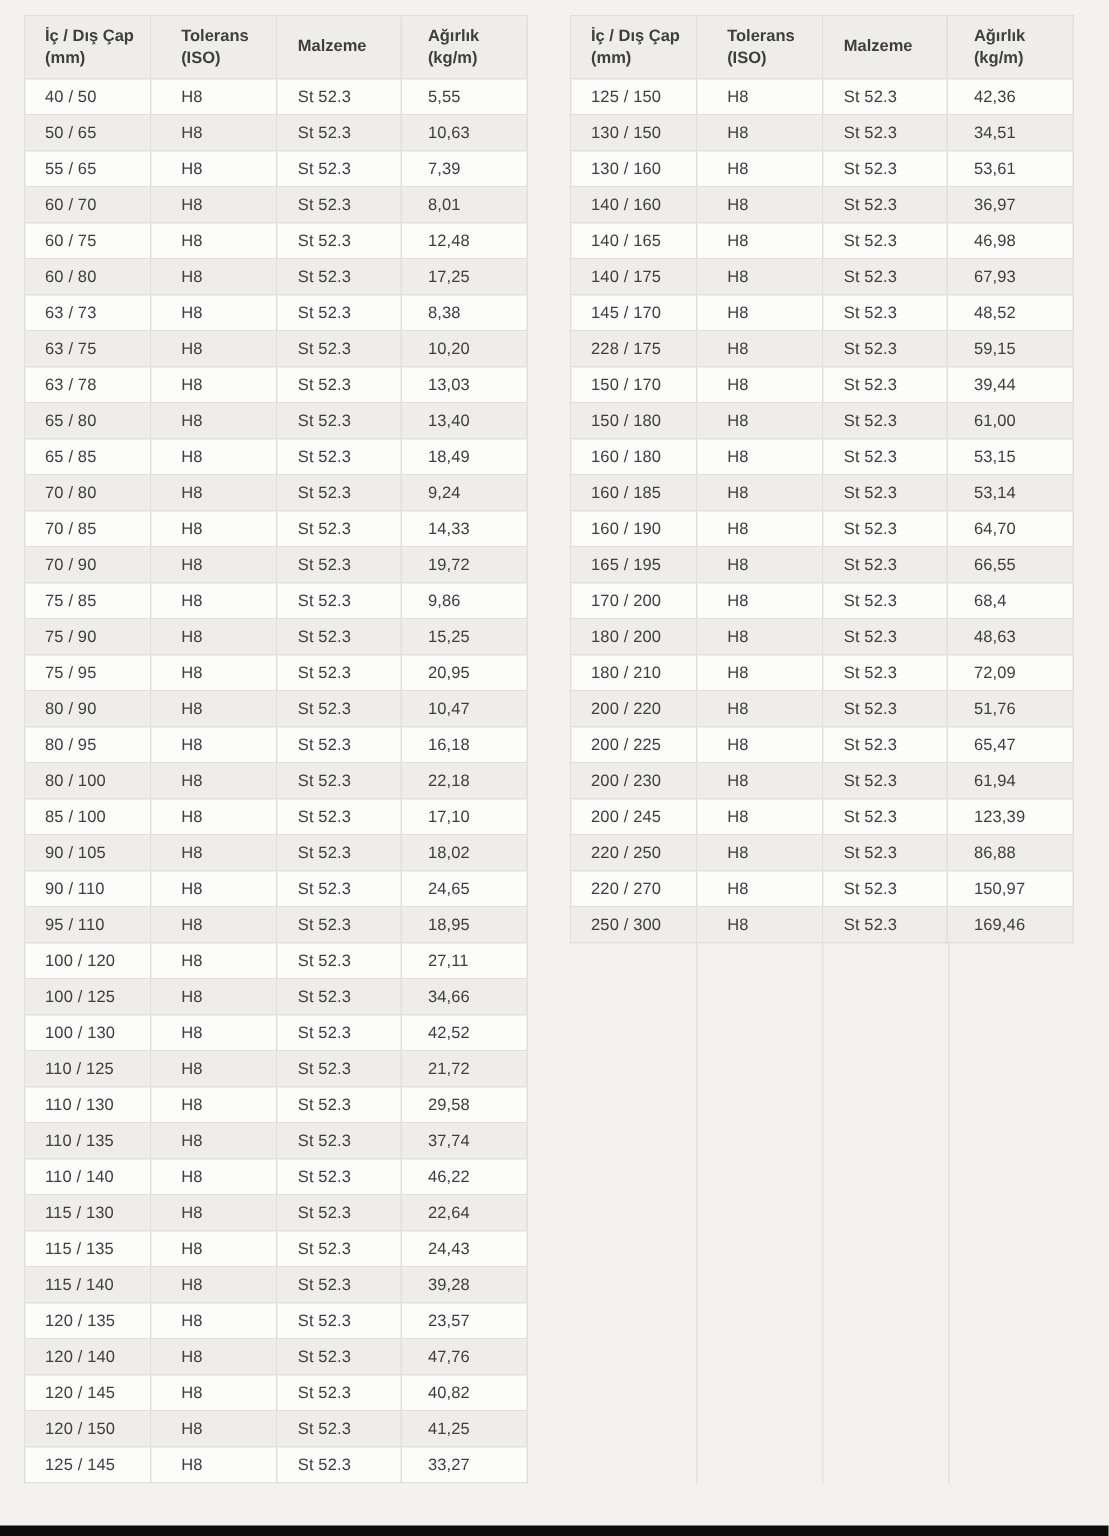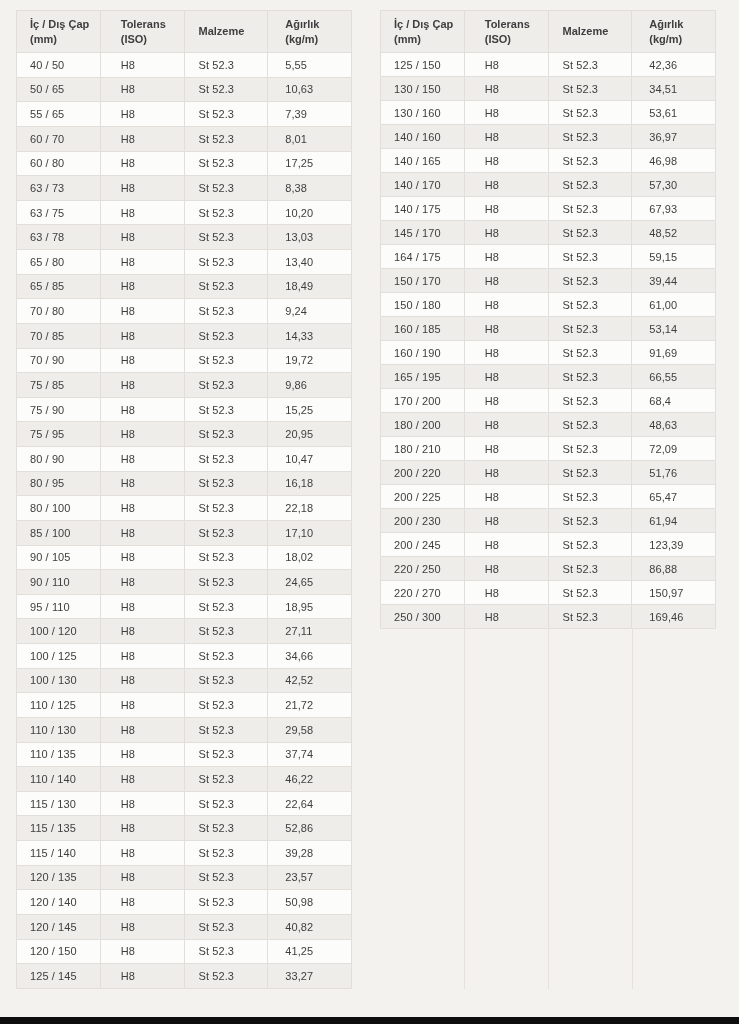--- a/index.html
+++ b/index.html
@@ -128,20 +128,26 @@
             <td class="c3">St 52.3</td>
             <td class="c4">7,39</td>
           </tr>
           <tr>
             <td class="c1">60 / 70</td>
             <td class="c2">H8</td>
             <td class="c3">St 52.3</td>
             <td class="c4">8,01</td>
           </tr>
           <tr>
+            <td class="c1">60 / 75</td>
+            <td class="c2">H8</td>
+            <td class="c3">St 52.3</td>
+            <td class="c4">12,48</td>
+          </tr>
+          <tr>
             <td class="c1">60 / 80</td>
             <td class="c2">H8</td>
             <td class="c3">St 52.3</td>
             <td class="c4">17,25</td>
           </tr>
           <tr>
             <td class="c1">63 / 73</td>
             <td class="c2">H8</td>
             <td class="c3">St 52.3</td>
             <td class="c4">8,38</td>
@@ -293,39 +299,39 @@
           <tr>
             <td class="c1">115 / 130</td>
             <td class="c2">H8</td>
             <td class="c3">St 52.3</td>
             <td class="c4">22,64</td>
           </tr>
           <tr>
             <td class="c1">115 / 135</td>
             <td class="c2">H8</td>
             <td class="c3">St 52.3</td>
-            <td class="c4">52,86</td>
+            <td class="c4">24,43</td>
           </tr>
           <tr>
             <td class="c1">115 / 140</td>
             <td class="c2">H8</td>
             <td class="c3">St 52.3</td>
             <td class="c4">39,28</td>
           </tr>
           <tr>
             <td class="c1">120 / 135</td>
             <td class="c2">H8</td>
             <td class="c3">St 52.3</td>
             <td class="c4">23,57</td>
           </tr>
           <tr>
             <td class="c1">120 / 140</td>
             <td class="c2">H8</td>
             <td class="c3">St 52.3</td>
-            <td class="c4">50,98</td>
+            <td class="c4">47,76</td>
           </tr>
           <tr>
             <td class="c1">120 / 145</td>
             <td class="c2">H8</td>
             <td class="c3">St 52.3</td>
             <td class="c4">40,82</td>
           </tr>
           <tr>
             <td class="c1">120 / 150</td>
             <td class="c2">H8</td>
@@ -393,66 +399,66 @@
               <td class="c3">St 52.3</td>
               <td class="c4">36,97</td>
             </tr>
             <tr>
               <td class="c1">140 / 165</td>
               <td class="c2">H8</td>
               <td class="c3">St 52.3</td>
               <td class="c4">46,98</td>
             </tr>
             <tr>
-              <td class="c1">140 / 170</td>
-              <td class="c2">H8</td>
-              <td class="c3">St 52.3</td>
-              <td class="c4">57,30</td>
-            </tr>
-            <tr>
               <td class="c1">140 / 175</td>
               <td class="c2">H8</td>
               <td class="c3">St 52.3</td>
               <td class="c4">67,93</td>
             </tr>
             <tr>
               <td class="c1">145 / 170</td>
               <td class="c2">H8</td>
               <td class="c3">St 52.3</td>
               <td class="c4">48,52</td>
             </tr>
             <tr>
-              <td class="c1">164 / 175</td>
+              <td class="c1">228 / 175</td>
               <td class="c2">H8</td>
               <td class="c3">St 52.3</td>
               <td class="c4">59,15</td>
             </tr>
             <tr>
               <td class="c1">150 / 170</td>
               <td class="c2">H8</td>
               <td class="c3">St 52.3</td>
               <td class="c4">39,44</td>
             </tr>
             <tr>
               <td class="c1">150 / 180</td>
               <td class="c2">H8</td>
               <td class="c3">St 52.3</td>
               <td class="c4">61,00</td>
             </tr>
             <tr>
+              <td class="c1">160 / 180</td>
+              <td class="c2">H8</td>
+              <td class="c3">St 52.3</td>
+              <td class="c4">53,15</td>
+            </tr>
+            <tr>
               <td class="c1">160 / 185</td>
               <td class="c2">H8</td>
               <td class="c3">St 52.3</td>
               <td class="c4">53,14</td>
             </tr>
             <tr>
               <td class="c1">160 / 190</td>
               <td class="c2">H8</td>
               <td class="c3">St 52.3</td>
-              <td class="c4">91,69</td>
+              <td class="c4">64,70</td>
             </tr>
             <tr>
               <td class="c1">165 / 195</td>
               <td class="c2">H8</td>
               <td class="c3">St 52.3</td>
               <td class="c4">66,55</td>
             </tr>
             <tr>
               <td class="c1">170 / 200</td>
               <td class="c2">H8</td>

